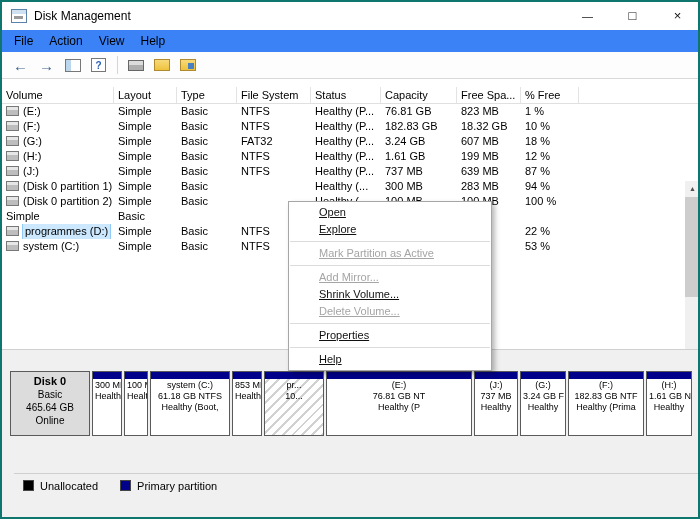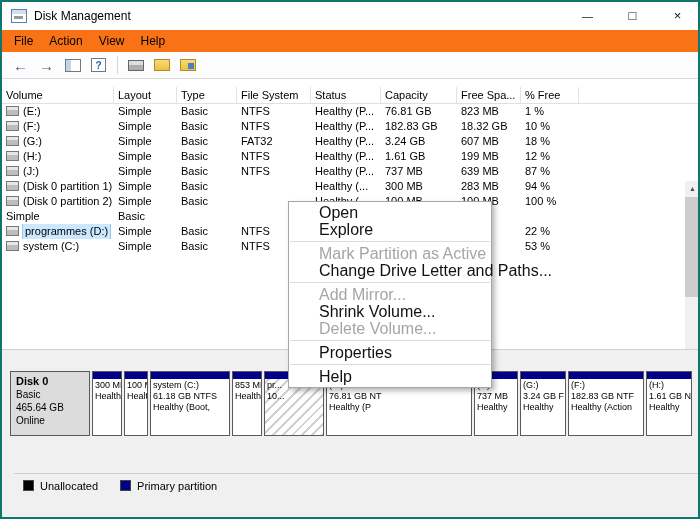--- a/index.html
+++ b/index.html
@@ -15,21 +15,21 @@
   .app-icon::after { content: ""; position: absolute; left: 2px; top: 6px; width: 9px; height: 3px;
                      background: #9a9a9a; }
   .title-text { font-size: 12px; }
   .win-controls { margin-left: auto; display: flex; height: 28px; }
   .win-btn { width: 45px; height: 28px; text-align: center; line-height: 28px;
              font-size: 13px; color: #111; }
   .win-btn.minimize { font-size: 11px; }
 
   
   .menubar { position: absolute; top: 28px; left: 0; width: 698px; height: 22px;
-             background: #f97316; display: flex; align-items: center; padding-left: 4px; }
+             background: #3b82f6; display: flex; align-items: center; padding-left: 4px; }
   .menu-item { padding: 0 8px; font-size: 12px; line-height: 22px; }
 
   
   .toolbar { position: absolute; top: 50px; left: 0; width: 698px; height: 27px;
              background: #fdfdfd; border-bottom: 1px solid #d9d9d9;
              display: flex; align-items: center; padding-left: 6px; }
   .tb-btn { width: 25px; height: 23px; display: flex; align-items: center; justify-content: center;
             margin-right: 1px; }
   .tb-arrow { font-size: 15px; color: #3b5f87; line-height: 1; }
   .tb-sep { width: 1px; height: 18px; background: #d5d5d5; margin: 0 5px; }
@@ -62,21 +62,21 @@
 
   
   .scrollbar { position: absolute; top: 94px; right: 0; width: 15px; height: 253px; background: #f0f0f0; }
   .sb-btn { height: 16px; text-align: center; font-size: 7px; line-height: 16px; color: #505050; }
   .sb-track { position: absolute; top: 16px; bottom: 16px; left: 0; right: 0; }
   .sb-thumb { position: absolute; top: 0; left: 0; width: 15px; height: 100px; background: #cdcdcd; }
   .sb-down { position: absolute; bottom: 0; left: 0; width: 15px; }
 
   
   .bottom-pane { position: absolute; top: 347px; left: 0; width: 698px; height: 170px;
-                 background: #f0f0f0; border-top: 1px solid #d0d0d0; }
+                 background: #f0f0f0; border-top: 1px solid #d0d0d0; text-align: center; }
   .disk-info { position: absolute; top: 21px; left: 8px; width: 80px; height: 65px;
                background: #dcdcdc; border: 1px solid #5a5a5a; padding: 3px 5px;
                font-size: 10px; line-height: 13px; white-space: nowrap; overflow: hidden; }
   .disk-name { font-weight: bold; font-size: 11px; }
   .partition-strip { position: absolute; top: 21px; left: 90px; width: 602px; height: 65px; }
   .pblock { position: absolute; top: 0; height: 65px; background: #fff;
             border: 1px solid #5a5a5a; overflow: hidden; }
   .pblock.hatched { background-image: repeating-linear-gradient(135deg,
                     rgba(90,90,90,0.28) 0 2px, transparent 2px 7px); }
   .pbar { height: 7px; background: #00008b; }
@@ -86,22 +86,22 @@
   .legend { position: absolute; top: 123px; left: 0; width: 698px; height: 24px;
             border-top: 1px solid #cfcfcf; background: #f0f0f0;
             display: flex; align-items: center; padding-left: 9px; margin-left: 12px; }
   .legend-item { display: flex; align-items: center; margin-right: 22px; }
   .swatch { width: 11px; height: 11px; border: 1px solid #444; margin-right: 6px; }
 
   
   .context-menu { position: absolute; top: 199px; left: 286px; width: 204px;
                   background: #ffffff; border: 1px solid #a6a6a6;
                   box-shadow: 3px 3px 5px rgba(0,0,0,0.28); padding: 2px 0; z-index: 50; }
-  .cm-item { height: 17px; line-height: 17px; padding-left: 30px; font-size: 16px; color: #111;
-             white-space: nowrap; }
+  .cm-item { height: 17px; line-height: 17px; padding-left: 30px; font-size: 11px; color: #111;
+             white-space: nowrap; text-decoration: underline; }
   .cm-item.disabled { color: #a5a5a5; }
   .cm-sep { height: 1px; background: #dcdcdc; margin: 3px 1px; }
 </style>
 </head>
 <body>
 
 <div class="window">
 
   <div class="titlebar">
     <div class="app-icon"></div>
@@ -333,21 +333,21 @@
             <div>(G:)</div>
             <div>3.24 GB F</div>
             <div>Healthy</div>
           </div>
         </div>
         <div class="pblock" style="left: 476px; width: 76px;">
           <div class="pbar"></div>
           <div class="pbody">
             <div>(F:)</div>
             <div>182.83 GB NTF</div>
-            <div>Healthy (Action</div>
+            <div>Healthy (Prima</div>
           </div>
         </div>
         <div class="pblock" style="left: 554px; width: 46px;">
           <div class="pbar"></div>
           <div class="pbody">
             <div>(H:)</div>
             <div>1.61 GB N</div>
             <div>Healthy</div>
           </div>
         </div>
@@ -362,21 +362,20 @@
         <span>Primary partition</span>
       </div>
     </div>
   </div>
 
   <div class="context-menu" id="context-menu">
       <div class="cm-item">Open</div>
       <div class="cm-item">Explore</div>
       <div class="cm-sep"></div>
       <div class="cm-item disabled">Mark Partition as Active</div>
-      <div class="cm-item">Change Drive Letter and Paths...</div>
       <div class="cm-sep"></div>
       <div class="cm-item disabled">Add Mirror...</div>
       <div class="cm-item">Shrink Volume...</div>
       <div class="cm-item disabled">Delete Volume...</div>
       <div class="cm-sep"></div>
       <div class="cm-item">Properties</div>
       <div class="cm-sep"></div>
       <div class="cm-item">Help</div>
     </div>
 

